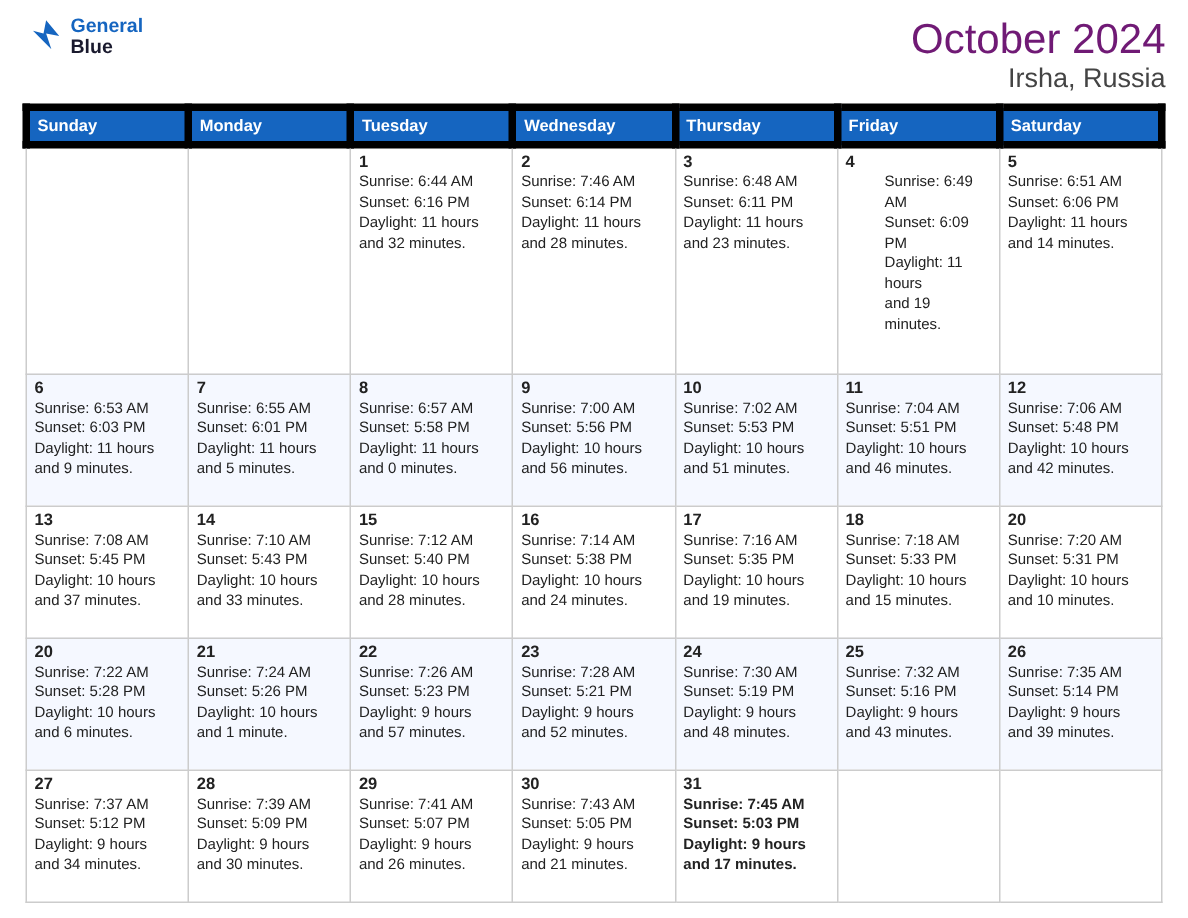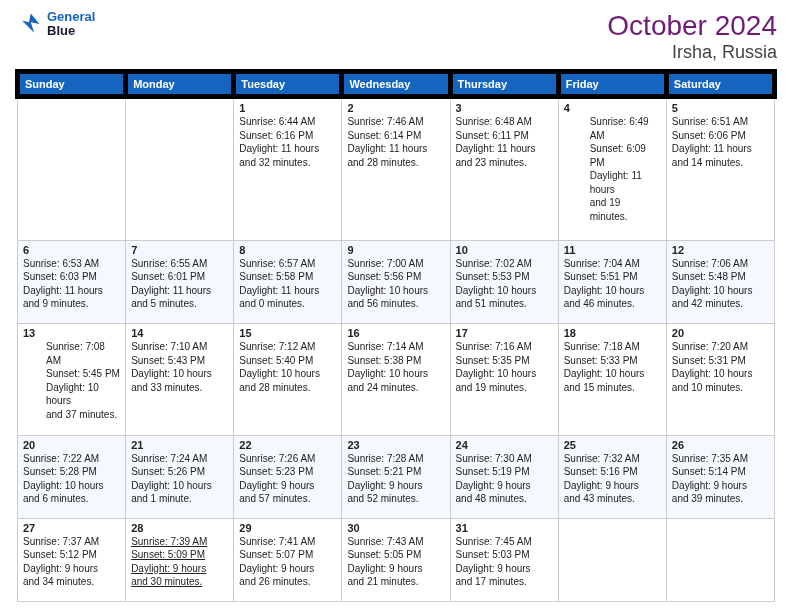--- a/index.html
+++ b/index.html
@@ -208,21 +208,21 @@
             <span class="day-number">12</span>
             <div class="day-info" style="white-space: pre-line;">Sunrise: 7:06 AM
 Sunset: 5:48 PM
 Daylight: 10 hours
 and 42 minutes.</div>
           </td>
         </tr>
         <tr>
           <td>
             <span class="day-number">13</span>
-            <div class="day-info" style="white-space: pre-line; margin-left: 23px;">Sunrise: 7:08 AM
+            <div class="day-info" style="white-space: pre-line;">Sunrise: 7:08 AM
 Sunset: 5:45 PM
 Daylight: 10 hours
 and 37 minutes.</div>
           </td>
           <td>
             <span class="day-number">14</span>
             <div class="day-info" style="white-space: pre-line;">Sunrise: 7:10 AM
 Sunset: 5:43 PM
 Daylight: 10 hours
 and 33 minutes.</div>
@@ -317,42 +317,42 @@
         <tr>
           <td>
             <span class="day-number">27</span>
             <div class="day-info" style="white-space: pre-line;">Sunrise: 7:37 AM
 Sunset: 5:12 PM
 Daylight: 9 hours
 and 34 minutes.</div>
           </td>
           <td>
             <span class="day-number">28</span>
-            <div class="day-info" style="white-space: pre-line; text-decoration: underline;">Sunrise: 7:39 AM
+            <div class="day-info" style="white-space: pre-line;">Sunrise: 7:39 AM
 Sunset: 5:09 PM
 Daylight: 9 hours
 and 30 minutes.</div>
           </td>
           <td>
             <span class="day-number">29</span>
             <div class="day-info" style="white-space: pre-line;">Sunrise: 7:41 AM
 Sunset: 5:07 PM
 Daylight: 9 hours
 and 26 minutes.</div>
           </td>
           <td>
             <span class="day-number">30</span>
             <div class="day-info" style="white-space: pre-line;">Sunrise: 7:43 AM
 Sunset: 5:05 PM
 Daylight: 9 hours
 and 21 minutes.</div>
           </td>
           <td>
             <span class="day-number">31</span>
-            <div class="day-info" style="white-space: pre-line;">Sunrise: 7:45 AM
+            <div class="day-info" style="white-space: pre-line; font-weight: bold;">Sunrise: 7:45 AM
 Sunset: 5:03 PM
 Daylight: 9 hours
 and 17 minutes.</div>
           </td>
           <td></td>
           <td></td>
         </tr>
       </tbody>
   </table>
 </div>

